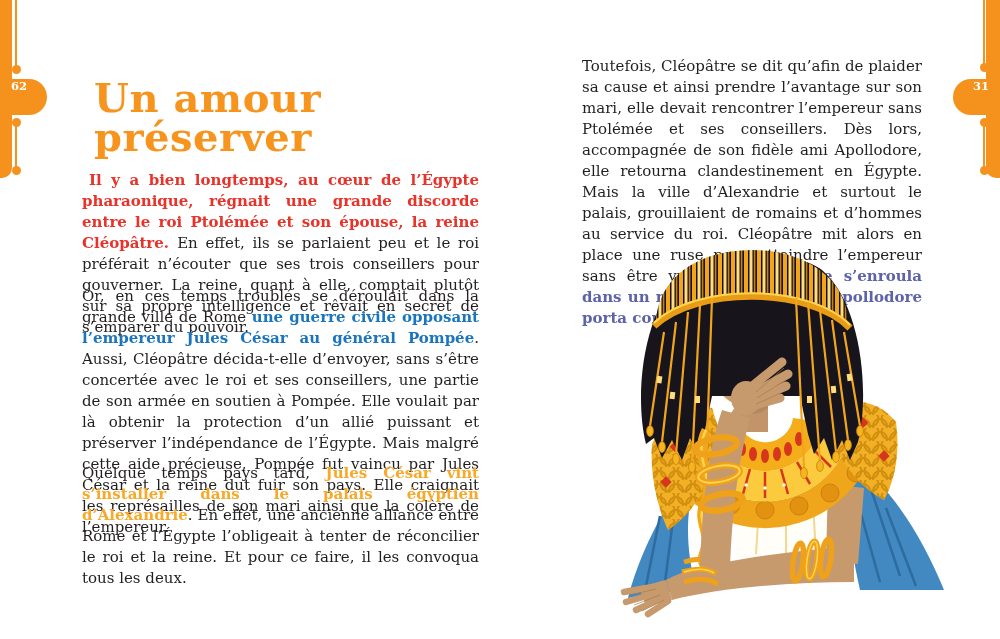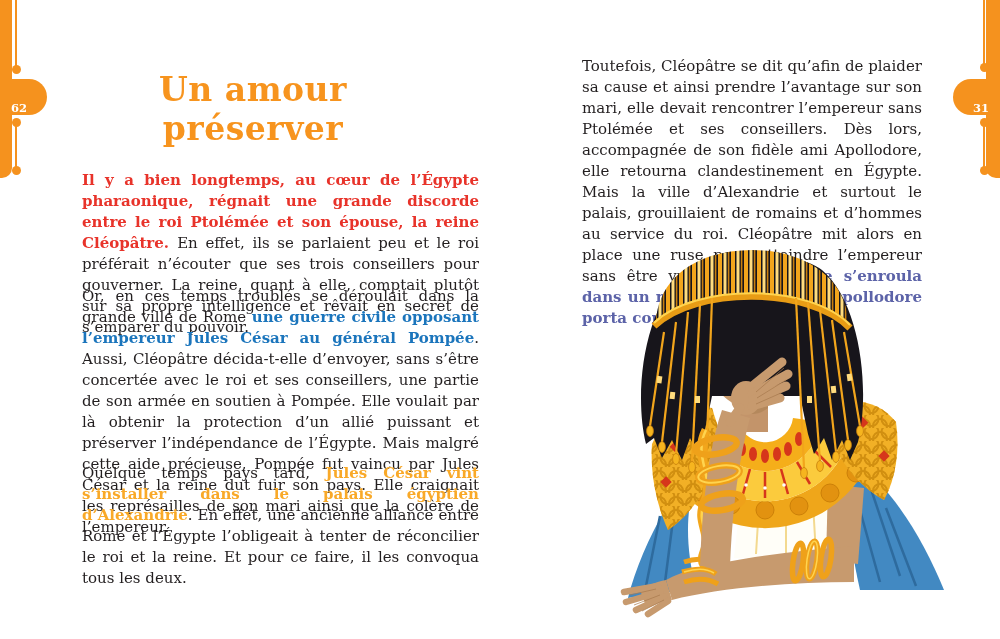--- a/index.html
+++ b/index.html
@@ -19,49 +19,49 @@
     font-family:"DejaVu Serif","Liberation Serif",serif;
   }
   .spread{position:absolute;inset:0;}
 
   
   .edge-bar{position:absolute;top:0;width:12px;height:178px;background:var(--deco-orange);}
   .edge-bar.left{left:0;border-radius:0 0 10px 0;}
   .edge-bar.right{right:0;width:14px;border-radius:0 0 0 10px;}
   .page-tab{
     position:absolute;top:79px;width:38px;height:36px;background:var(--deco-orange);
-    display:flex;align-items:flex-end;color:#fff;font-size:11.5px;font-weight:bold;
+    display:flex;align-items:flex-start;color:#fff;font-size:11.5px;font-weight:bold;
   }
   .page-tab.left{left:0;border-radius:0 19px 19px 0;justify-content:center;padding-right:9px;}
   .page-tab.right{right:0;border-radius:19px 0 0 19px;justify-content:center;padding-left:9px;}
   .deco-line{position:absolute;width:2px;background:var(--deco-orange);}
   .deco-line.l1{left:15px;top:0;height:66px;}
   .deco-line.l2{left:15px;top:126px;height:42px;}
   .deco-line.r1{right:15px;top:0;height:64px;}
   .deco-line.r2{right:15px;top:126px;height:42px;}
   .deco-dot{position:absolute;width:9px;height:9px;border-radius:50%;background:var(--deco-orange);}
   .deco-dot.ld1{left:11.5px;top:65px;}
   .deco-dot.ld2{left:11.5px;top:118px;}
   .deco-dot.ld3{left:11.5px;top:166px;}
   .deco-dot.rd1{right:11.5px;top:63px;}
   .deco-dot.rd2{right:11.5px;top:118px;}
   .deco-dot.rd3{right:11.5px;top:166px;}
 
   
   .title{
-    position:absolute;left:82px;top:66px;width:334px;margin:4px;
-    text-align:center;color:var(--title-orange);
-    font-size:33px;line-height:39px;font-weight:bold;letter-spacing:.5px;
+    position:absolute;left:82px;top:66px;width:334px;margin:12px;
+    color:var(--title-orange);
+    font-size:40px;line-height:39px;font-weight:bold;letter-spacing:.5px;
   }
   .para{
     position:absolute;margin:0;text-align:justify;
     color:var(--body-text);font-size:15px;line-height:21px;
   }
   .para .seg{white-space:pre-wrap;}
-  .seg.red-bold{color:var(--accent-red);font-weight:bold;}
+  .seg.red-bold{color:var(--accent-red);font-weight:bold;margin-left:7px;}
   .seg.blue-bold{color:var(--accent-blue);font-weight:bold;}
   .seg.orange-bold{color:var(--accent-orange);font-weight:bold;}
   .seg.purple-bold{color:var(--accent-purple);font-weight:bold;}
   .p1{left:82px;top:170px;width:397px;}
   .p2{left:82px;top:286px;width:397px;}
   .p3{left:82px;top:463px;width:397px;}
   .p4{left:582px;top:56px;width:340px;}
 
   .illustration{position:absolute;left:600px;top:246px;width:382px;height:372px;}
 </style>

